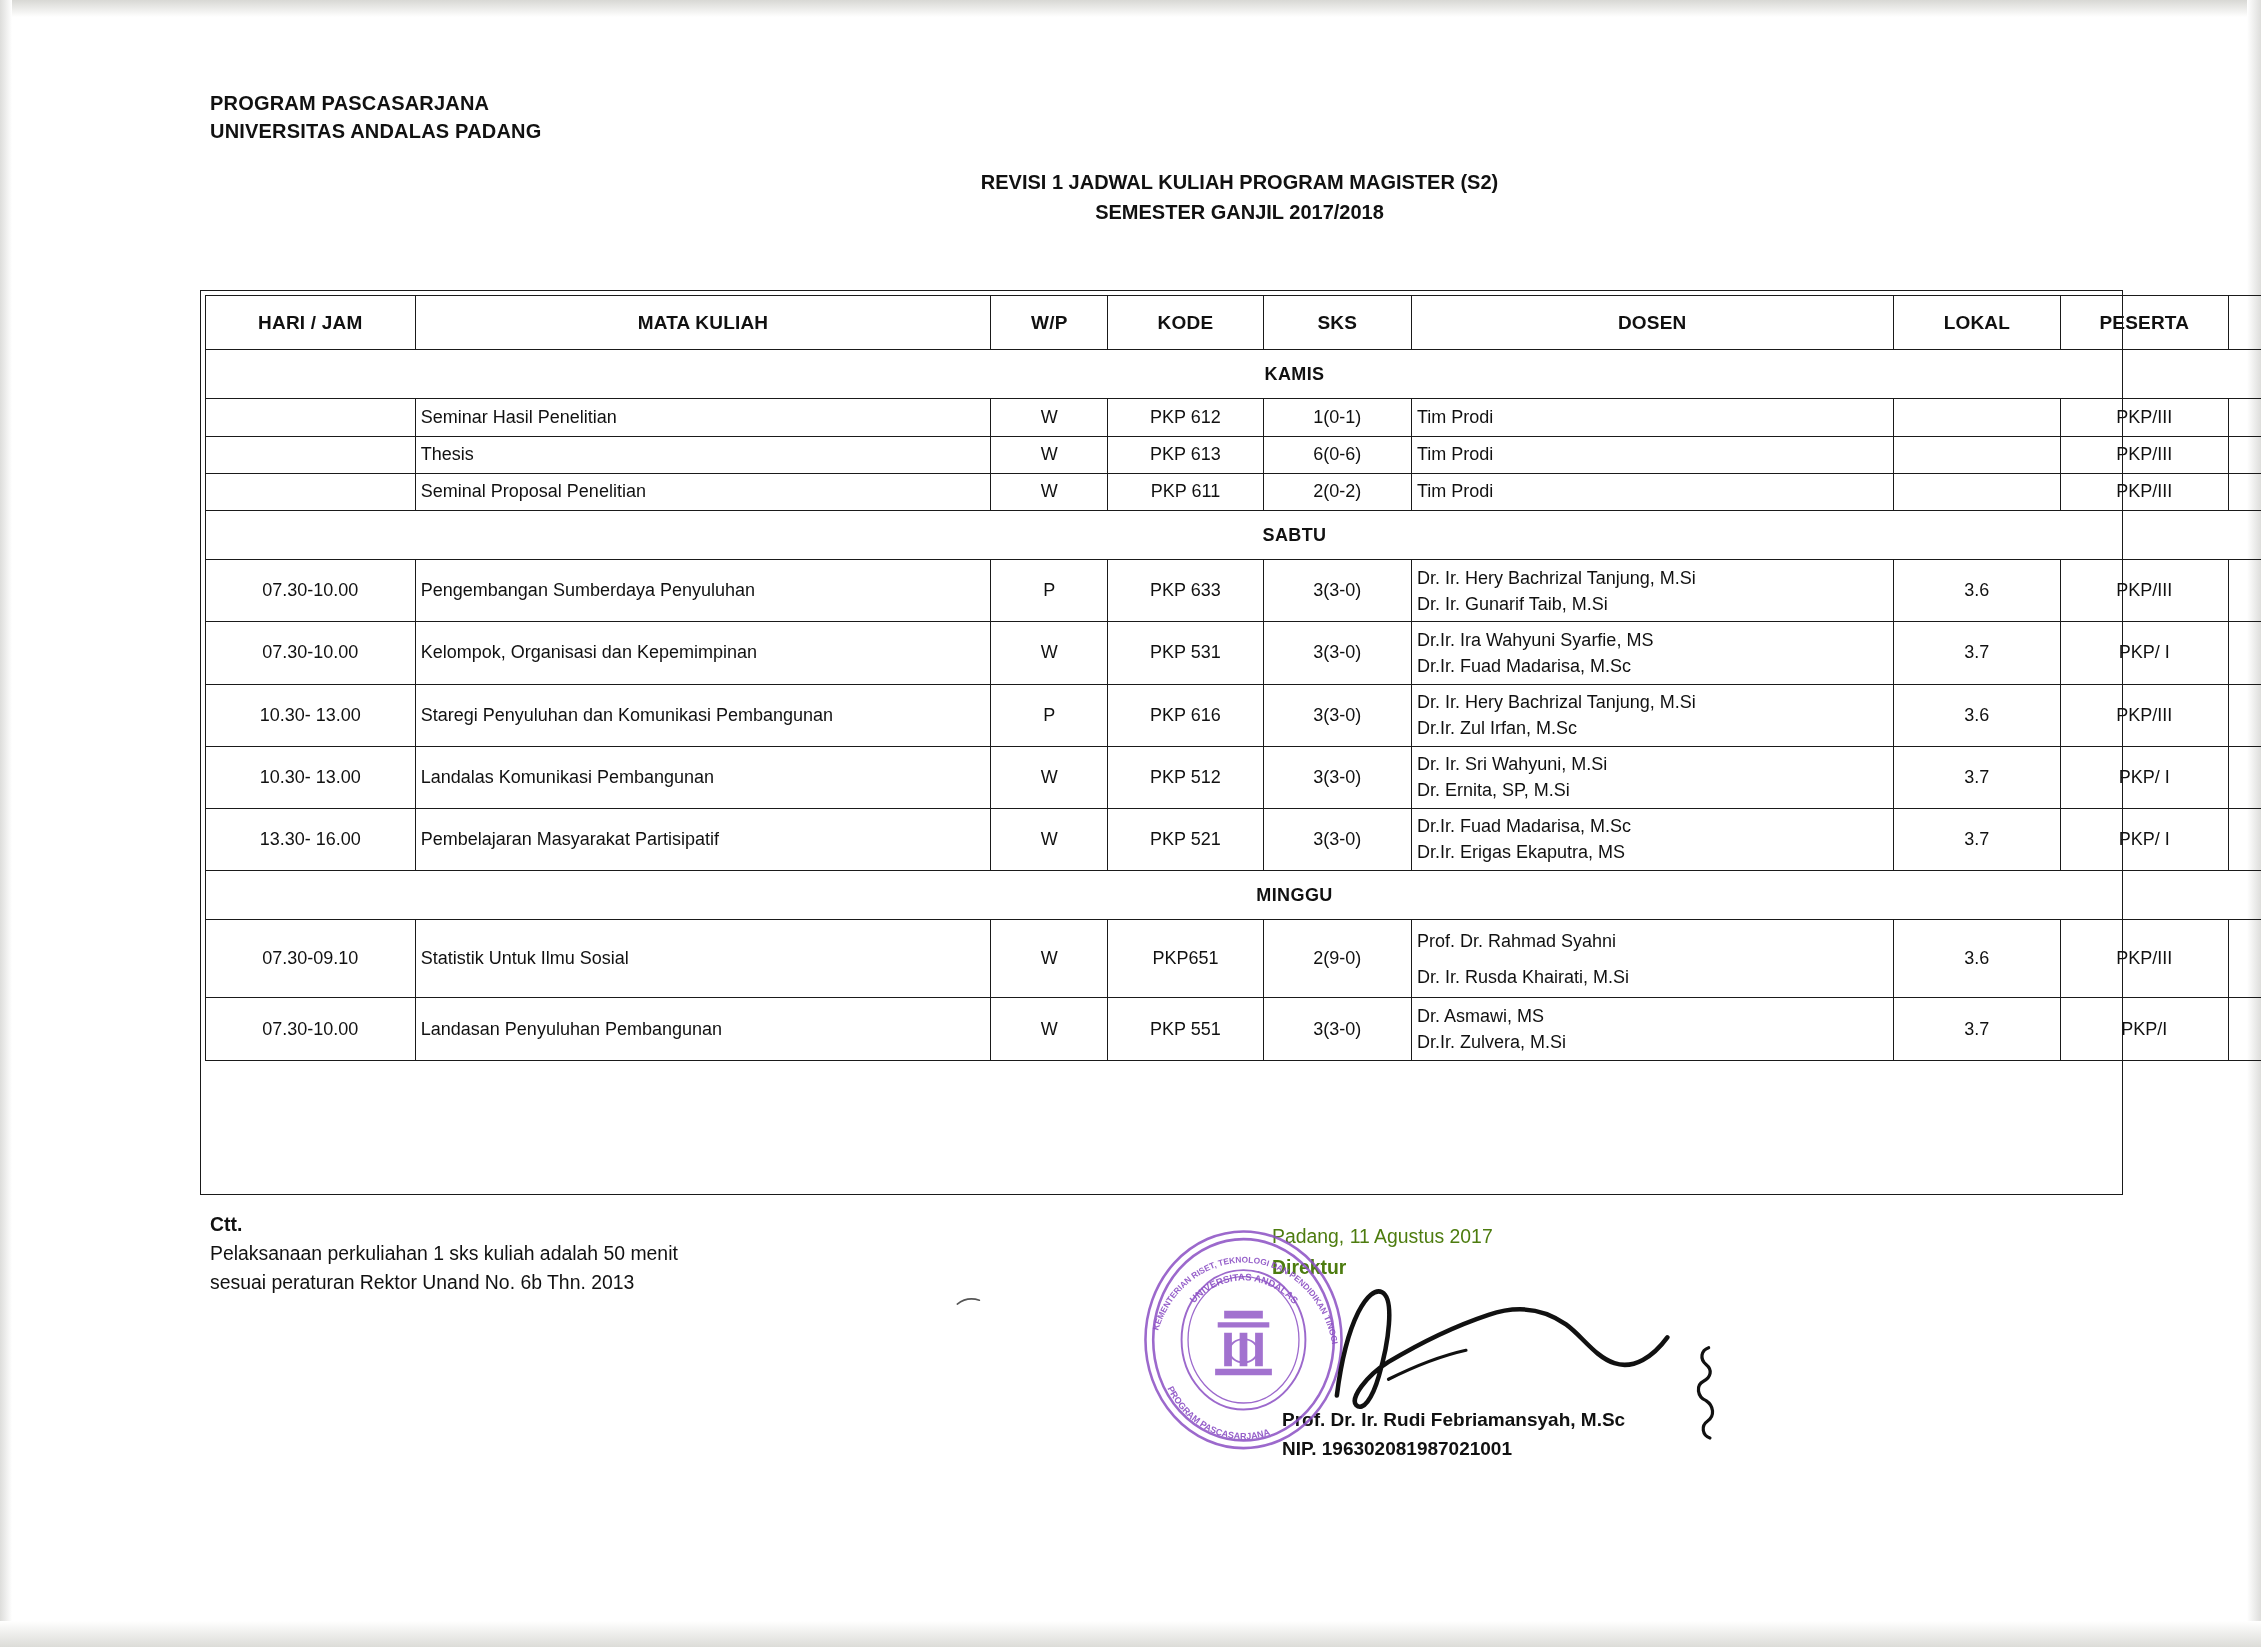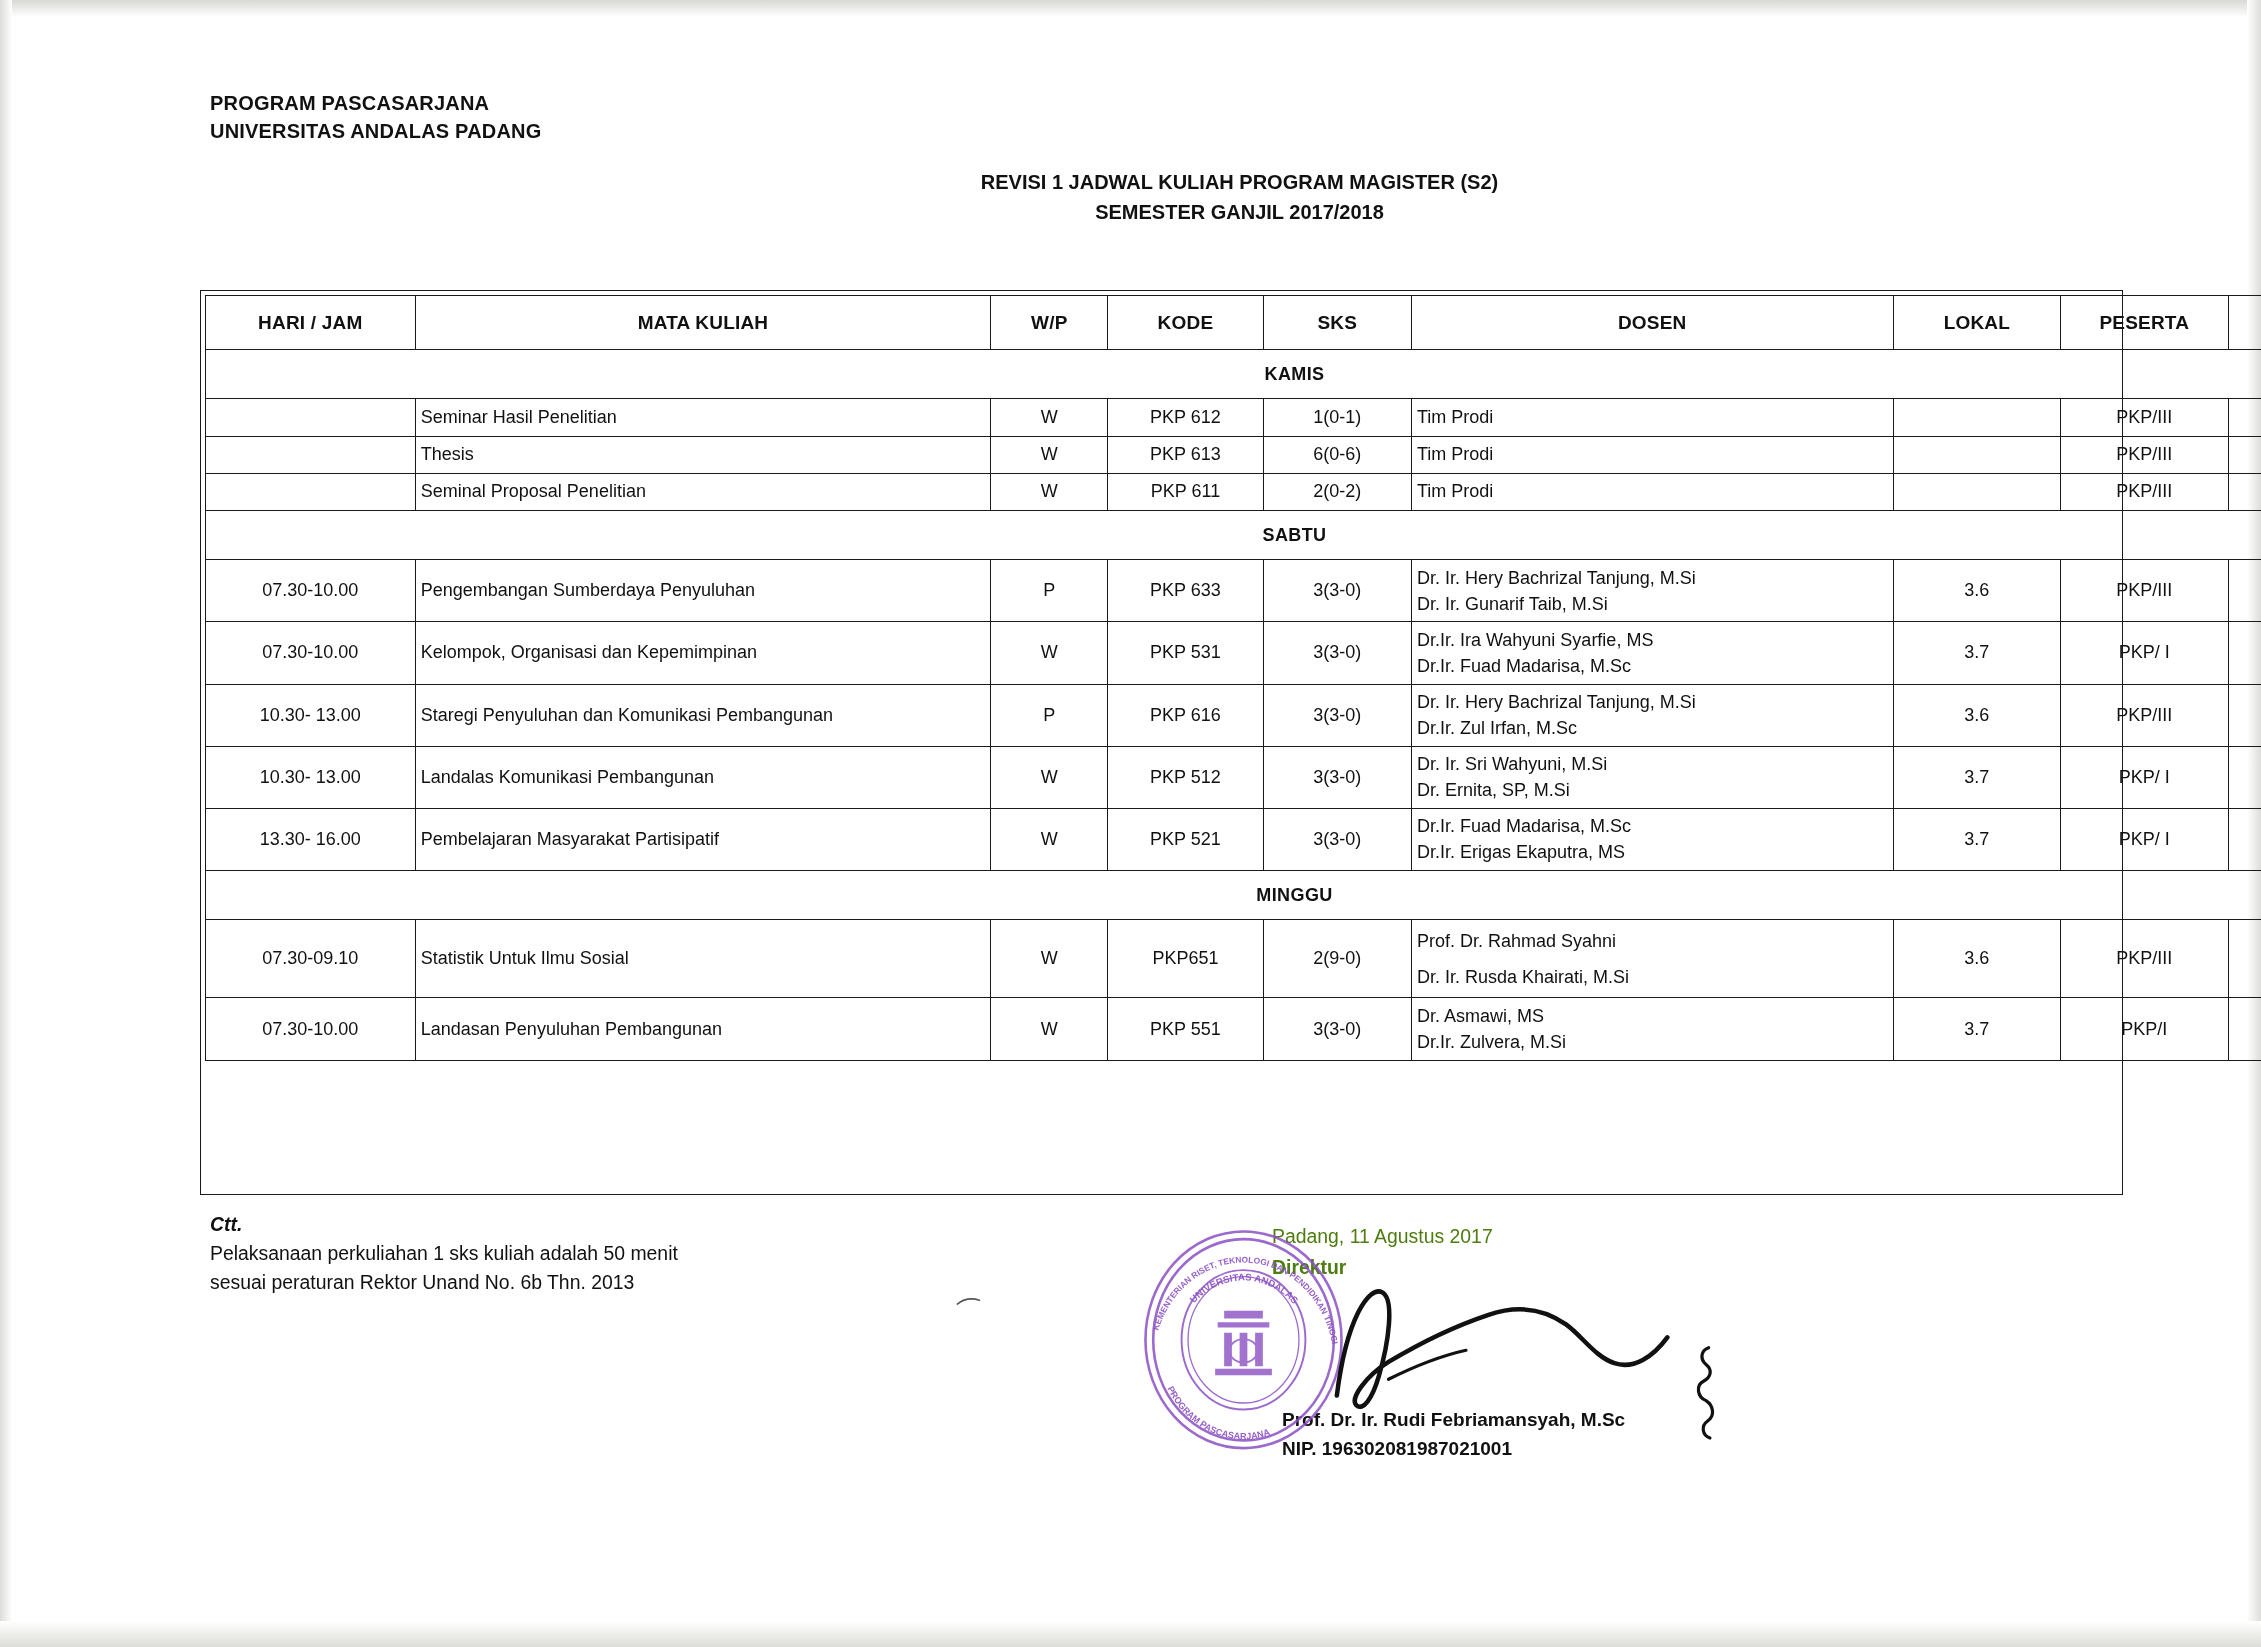--- a/index.html
+++ b/index.html
@@ -122,21 +122,20 @@
   .ctt {
     position: absolute;
     left: 210px;
     top: 1210px;
     font-size: 19.4px;
     color: #111;
     line-height: 1.5;
   }
   .ctt .ctt-title {
     font-weight: bold;
-    font-style: italic;
     font-size: 19.4px;
   }
   .sign-block {
     position: absolute;
     left: 1272px;
     top: 1221px;
     font-size: 19.4px;
     color: #4d7c0f;
     line-height: 1.6;
   }

